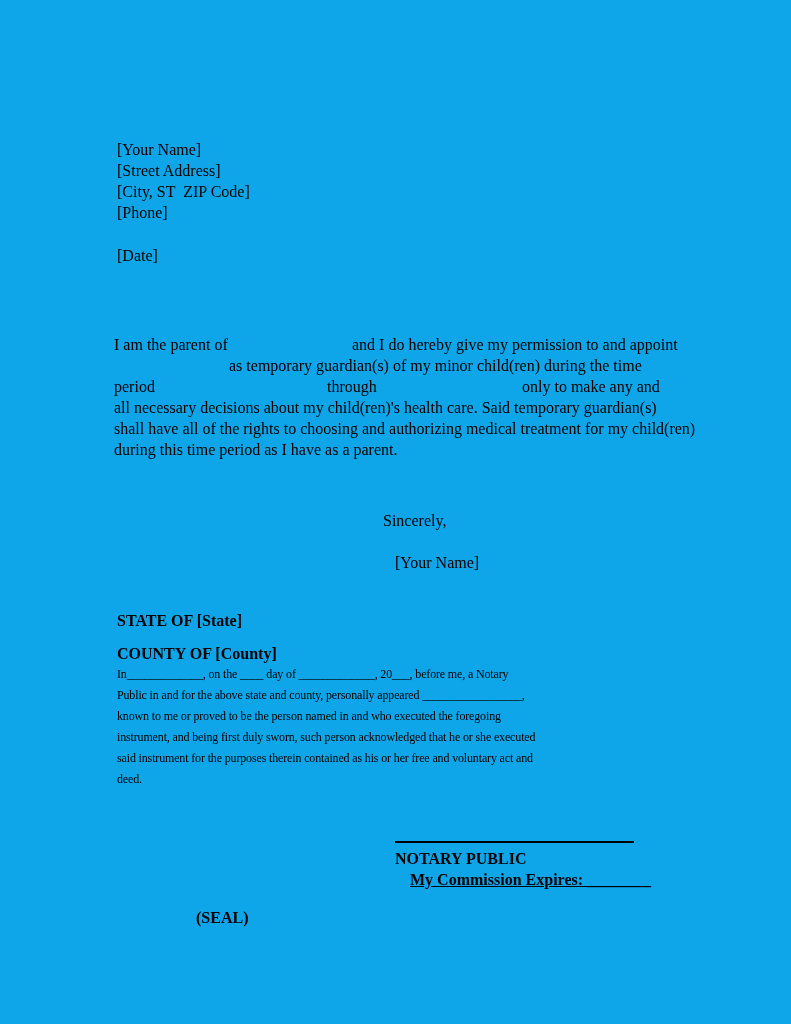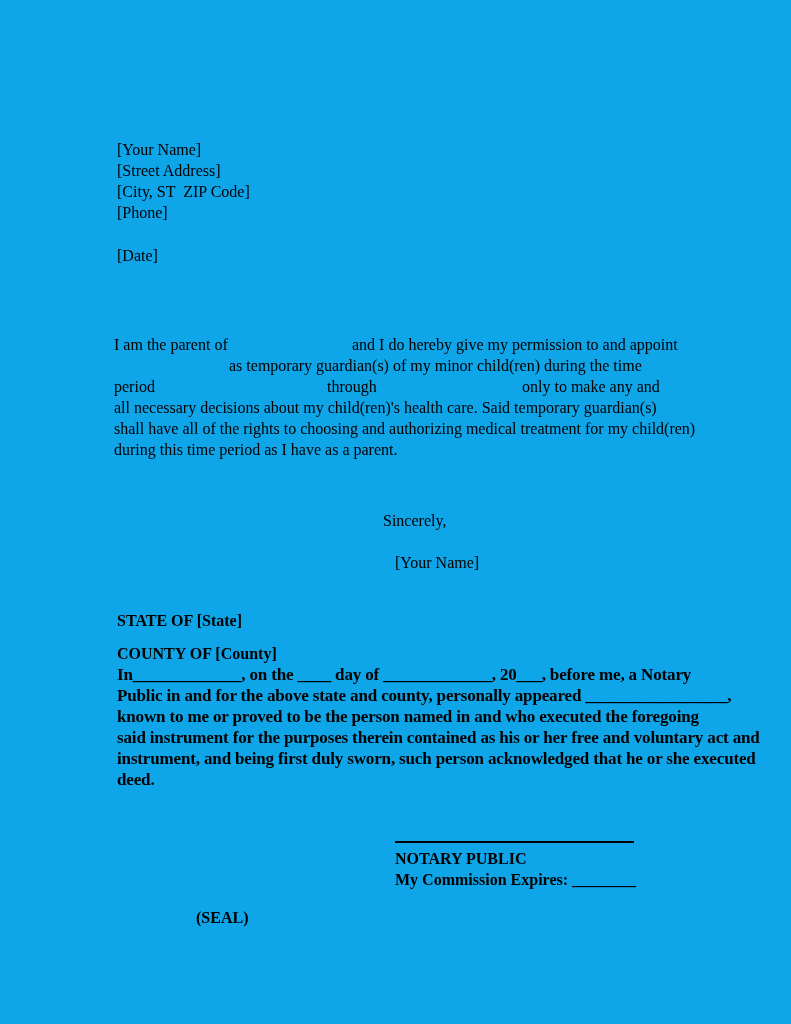--- a/index.html
+++ b/index.html
@@ -12,22 +12,22 @@
     font-family: "Liberation Serif", "DejaVu Serif", serif;
     font-size: 16px;
     line-height: 21px;
     overflow: hidden;
   }
   .abs { position: absolute; }
   .t { white-space: pre; }
   .bold { font-weight: bold; }
   .bodyline { position: relative; height: 21px; }
   .ackblock {
-    font-weight: bold;
-    font-size: 17px;
+    font-weight: normal;
+    font-size: 12px;
     letter-spacing: -0.15px;
     line-height: 21px;
   }
   .sigrule {
     width: 239px;
     height: 0;
     border-top: 2px solid #000000;
   }
 </style>
 </head>
@@ -67,24 +67,24 @@
 
   <div class="abs t" style="left:395px; top:552px;">[Your Name]</div>
 
   <div class="abs t bold" style="left:117px; top:610px;">STATE OF [State]</div>
   <div class="abs t bold" style="left:117px; top:599px;margin-top:44px;">COUNTY OF [County]</div>
 
   <div class="abs ackblock" style="left:117px; top:664px;">
     <div class="t">In_____________, on the ____ day of _____________, 20___, before me, a Notary</div>
     <div class="t">Public in and for the above state and county, personally appeared _________________,</div>
     <div class="t">known to me or proved to be the person named in and who executed the foregoing</div>
+    <div class="t">instrument, and being first duly sworn, such person acknowledged that he or she executed</div>
     <div class="t">said instrument for the purposes therein contained as his or her free and voluntary act and</div>
-    <div class="t">instrument, and being first duly sworn, such person acknowledged that he or she executed</div>
     <div class="t">deed.</div>
   </div>
 
   <div class="abs sigrule" style="left:395px; top:841px;"></div>
   <div class="abs t bold" style="left:395px; top:848px;">NOTARY PUBLIC</div>
-  <div class="abs t bold" style="left:395px; top:869px;">My Commission Expires: ________</div>
+  <div class="abs t bold" style="left:410px; top:869px;text-decoration:underline;">My Commission Expires: ________</div>
 
   <div class="abs t bold" style="left:196px; top:907px;">(SEAL)</div>
 
 </div>
 
 </body></html>

